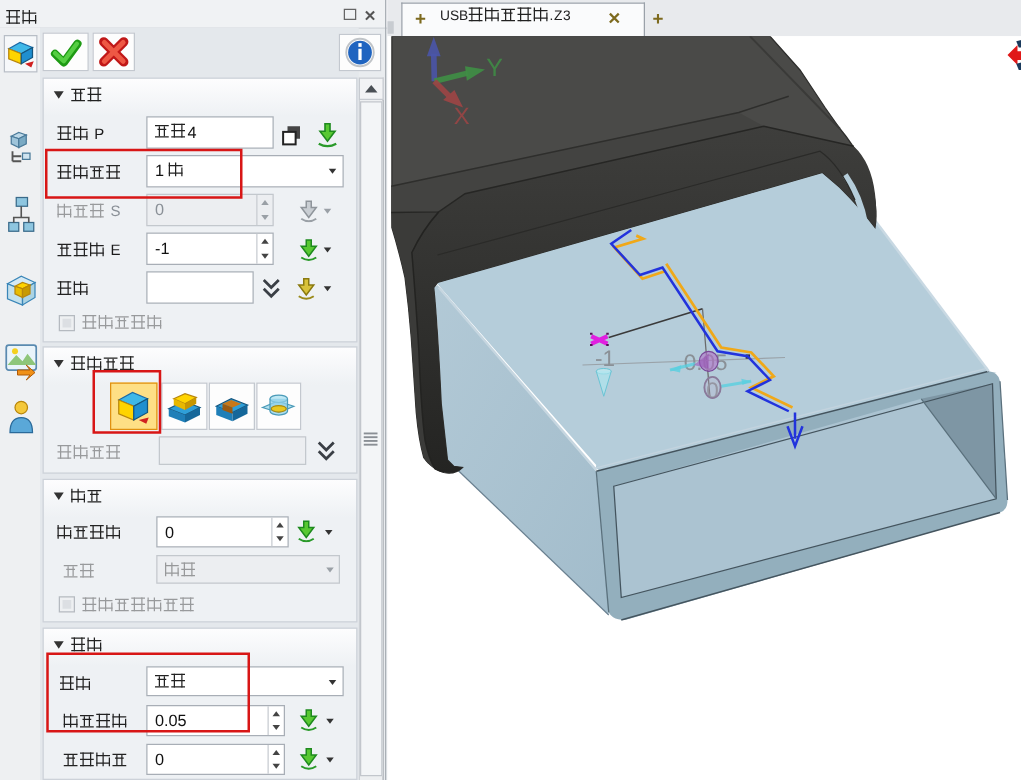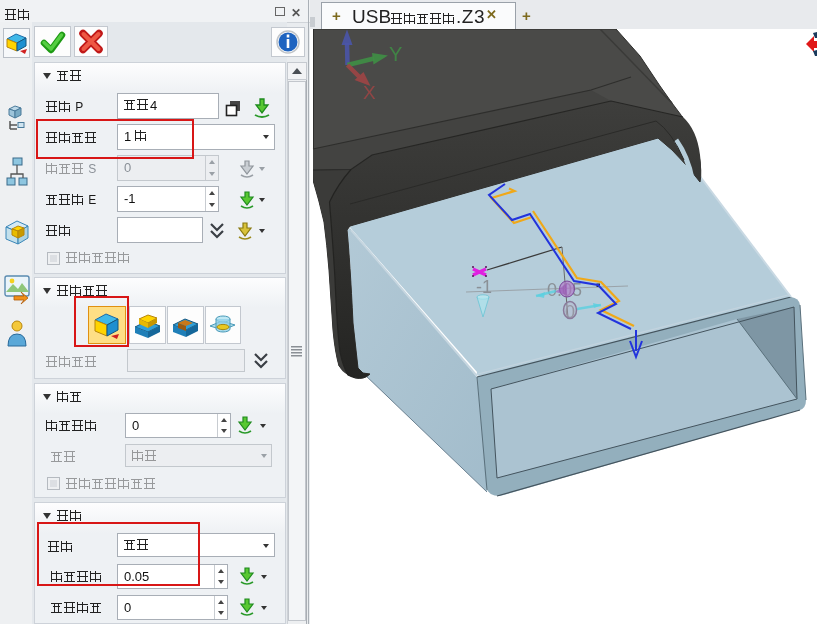--- a/index.html
+++ b/index.html
@@ -262,21 +262,21 @@
     <path d="M2 15 Q8 19 14 15" fill="none" stroke="#2a9a2a" stroke-width="1.6"></path>
   </svg>
 <div class="caret" style="left:261px;top:606px"></div>
 <div class="redbox" style="left:37px;top:522px;width:163px;height:64px"></div>
 
 <div class="abs" style="left:308px;top:0;width:1px;height:624px;background:#aab0b6"></div>
 <div class="abs" id="tabbar">
 <div class="abs" style="left:0;top:17px;width:5px;height:10px;background:#c8ccd1"></div>
 <div id="tab1"></div>
 <div class="abs oliv" style="left:22px;top:7px;font-size:15px;">+</div>
-<div class="abs" style="left:42px;top:6px;font-size:19px;color:#222">USB<span class="cn"></span><span class="cn v2"></span><span class="cn v3"></span><span class="cn"></span><span class="cn v2"></span><span style="letter-spacing:0.5px">.Z3</span></div>
+<div class="abs" style="left:42px;top:6px;font-size:11px;color:#222">USB<span class="cn"></span><span class="cn v2"></span><span class="cn v3"></span><span class="cn"></span><span class="cn v2"></span><span style="letter-spacing:0.5px">.Z3</span></div>
 <div class="abs oliv" style="left:176px;top:7px;font-size:13px;">✕</div>
 <div class="abs oliv" style="left:212px;top:7px;font-size:15px;">+</div>
 </div>
 
 <div class="abs" id="vp">
 <svg width="507" height="595" viewBox="0 0 507 595">
 <defs>
 <linearGradient id="bandg" x1="0" y1="0" x2="0" y2="1">
 <stop offset="0" stop-color="#3e3e3c"></stop>
           <stop offset="1" stop-color="#242422"></stop>

